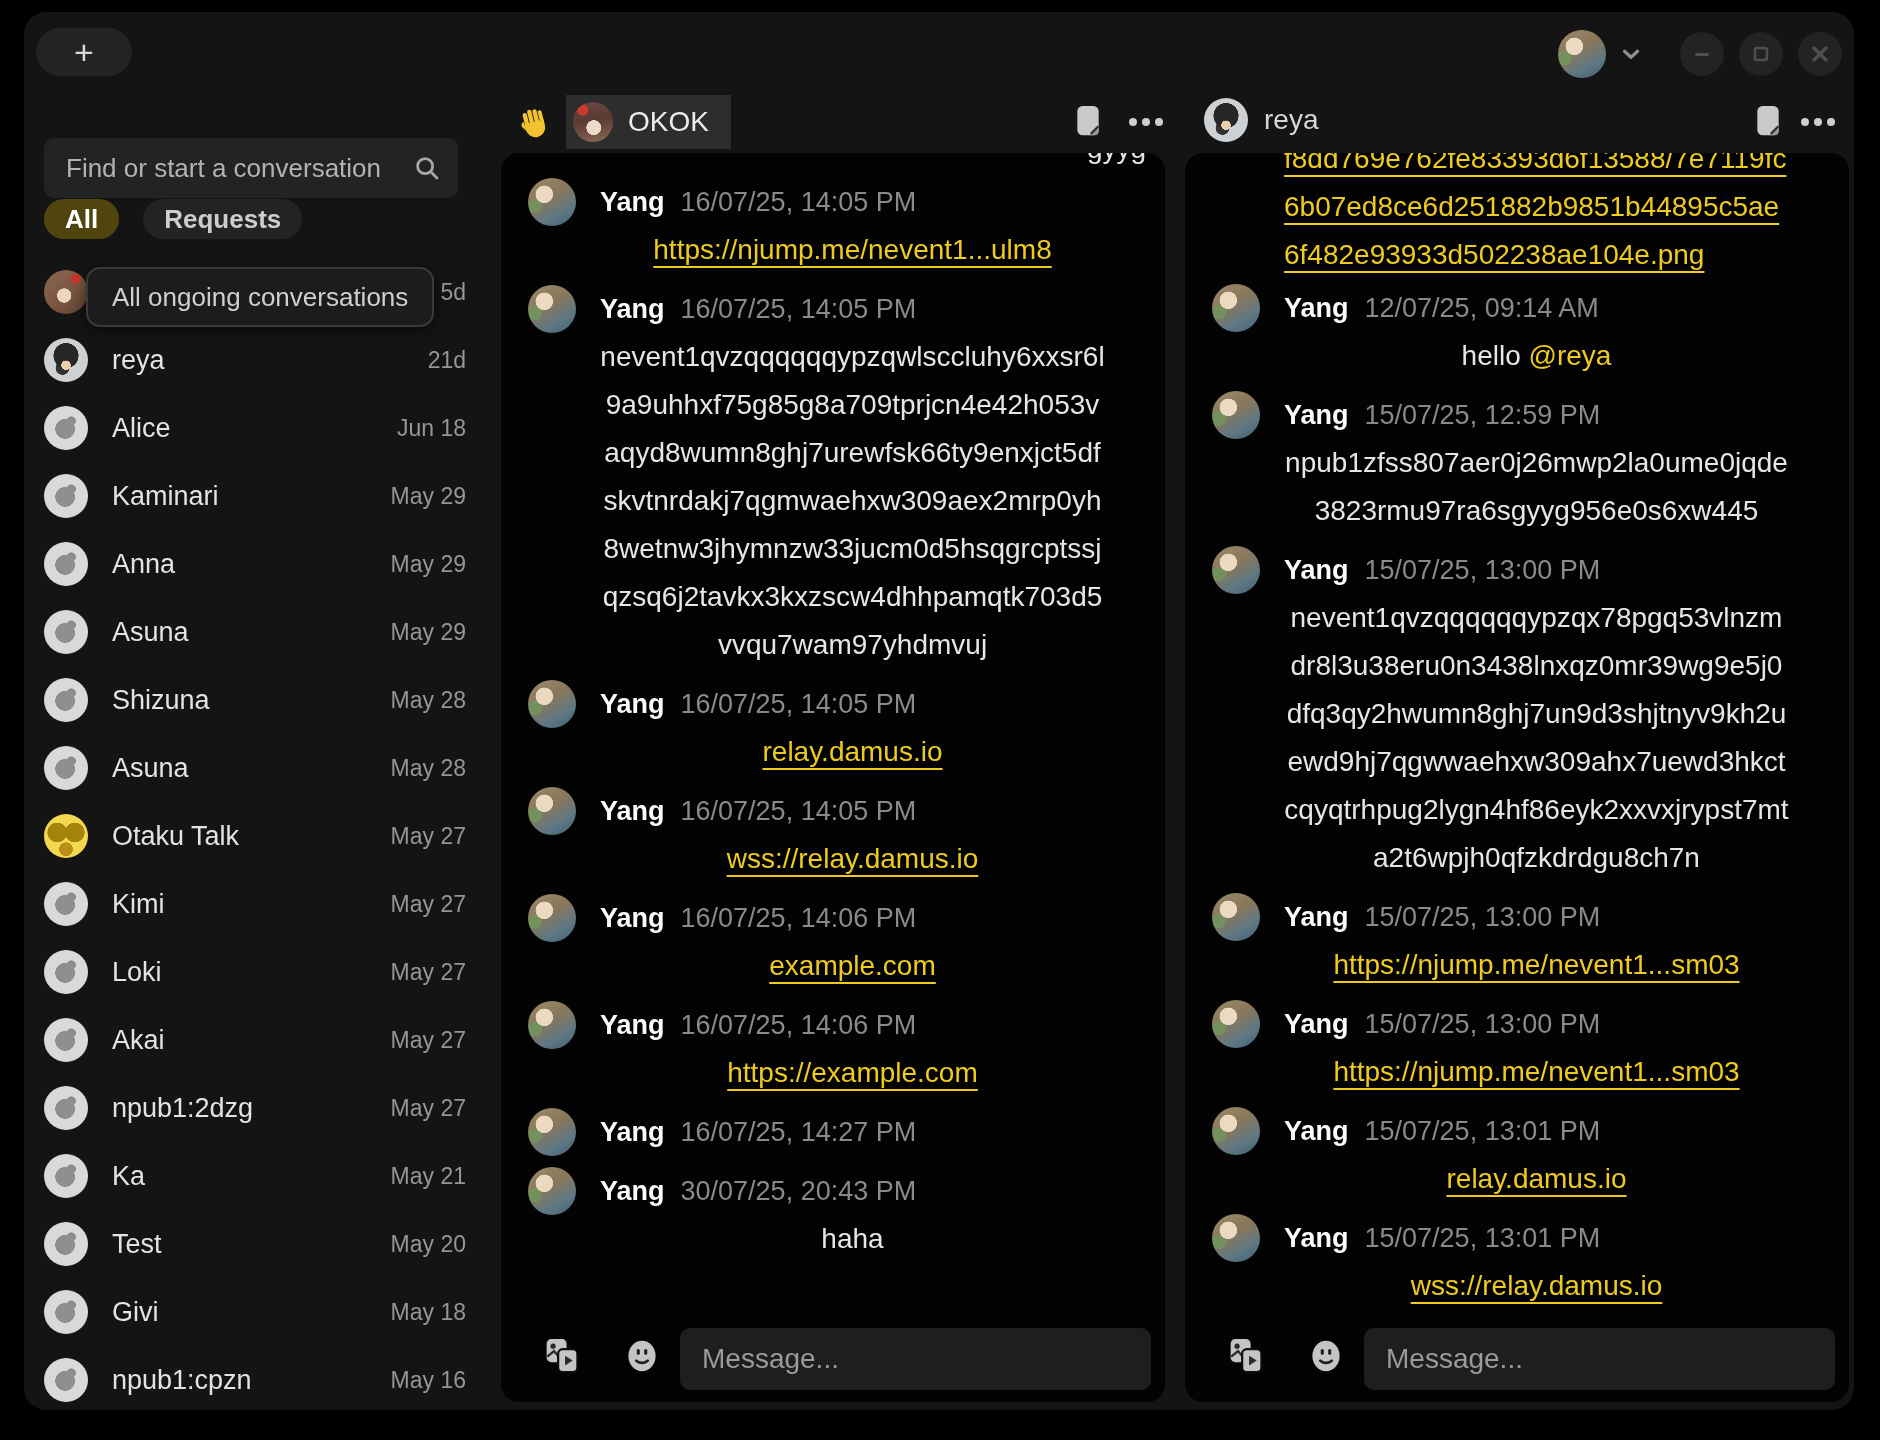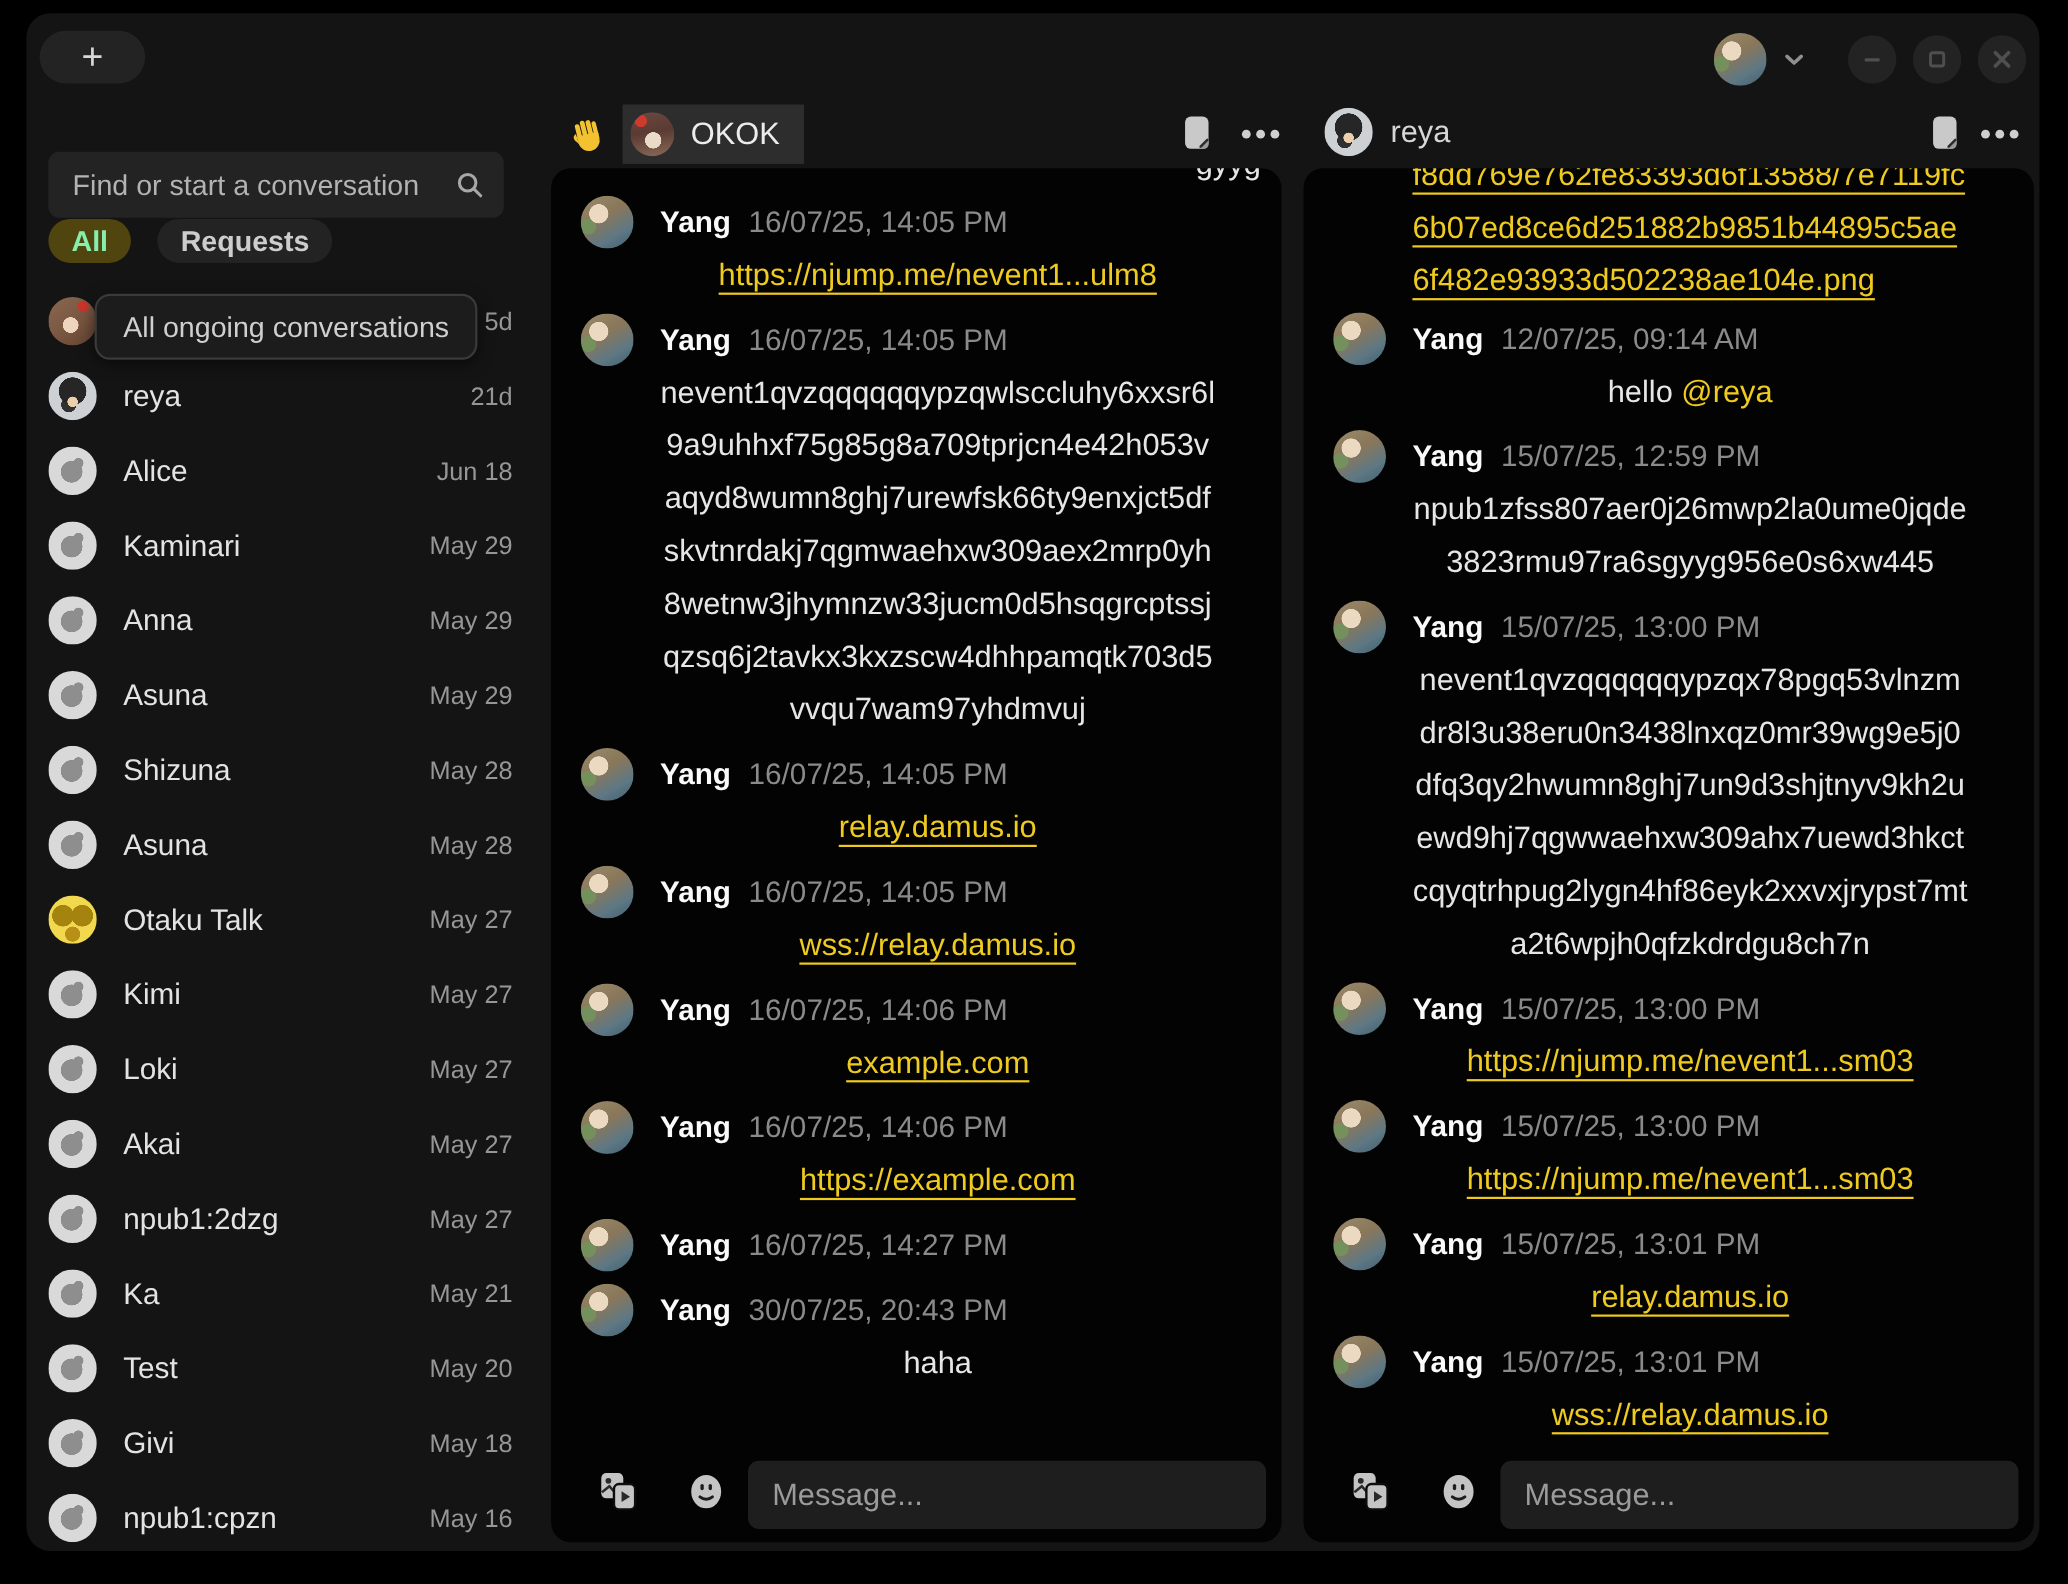--- a/index.html
+++ b/index.html
@@ -34,21 +34,21 @@
     flex:1;background:transparent;border:none;outline:none;color:#cfcfcf;
     font-size:26px;padding:0 10px 0 22px;font-family:inherit;
   }
   .search-box input::placeholder{color:#b3b3b3;}
   .search-ic{margin-right:16px;display:flex;}
   .tabs{position:absolute;left:20px;top:187px;display:flex;gap:24px;}
   .tab{
     height:40px;border-radius:20px;padding:0 21px;display:flex;align-items:center;
     font-size:26px;font-weight:bold;background:#232323;color:#cdcdcd;
   }
-  .tab.active{background:#51450f;color:#86efac;text-align:right;}
+  .tab.active{background:#51450f;color:#ffffff;text-align:right;}
   .conv-list{position:absolute;left:12px;top:246px;width:436px;}
   .conv-row{position:relative;height:68px;display:flex;align-items:center;}
   .conv-row .avatar{width:44px;height:44px;margin-left:8px;}
   .conv-name{margin-left:24px;font-size:27px;color:#e3e3e3;}
   .conv-date{position:absolute;right:6px;font-size:23px;color:#969696;}
   .tooltip{
     position:absolute;left:62px;top:255px;height:56px;line-height:56px;padding:0 24px;
     background:#1c1c1c;border:2px solid #3a3a3a;border-radius:14px;
     color:#cfcfcf;font-size:26px;white-space:nowrap;z-index:5;
     box-shadow:0 4px 14px rgba(0,0,0,.5);

